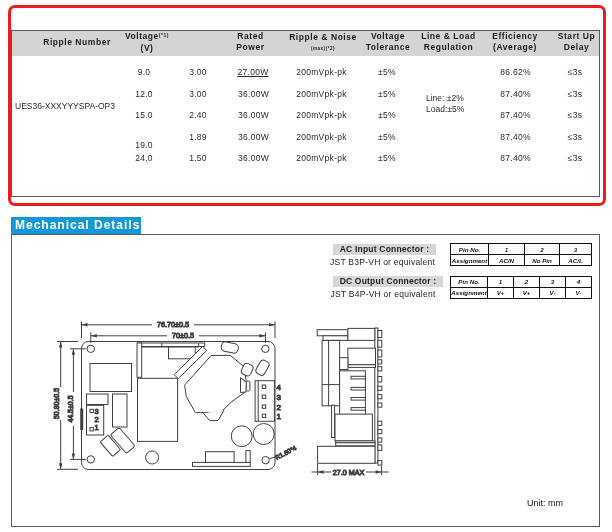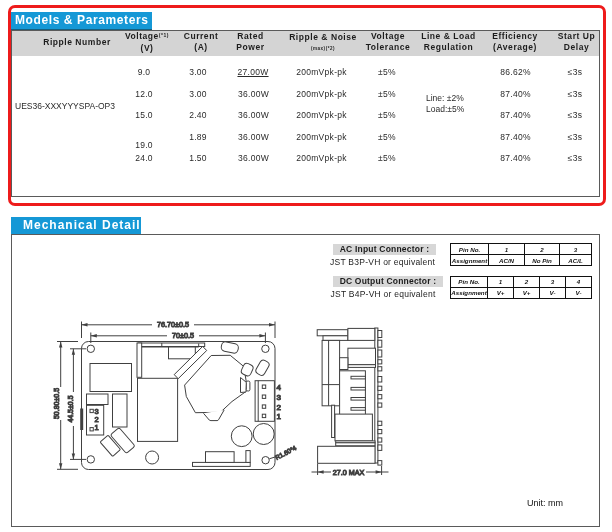--- a/index.html
+++ b/index.html
@@ -8,31 +8,29 @@
   .abs{position:absolute;}
   .hdrcell{position:absolute;text-align:center;font-weight:bold;font-size:8.5px;line-height:10.5px;color:#1c1c1c;letter-spacing:0.55px;}
   .cell{position:absolute;text-align:center;font-size:8.5px;color:#2a2a2a;white-space:nowrap;transform:translate(-50%,-50%);letter-spacing:0.3px;}
 </style>
 </head>
 <body>
 <div id="page">
 
 <div class="abs" style="left:8px;top:5px;width:592px;height:195px;border:3px solid #ee1b1b;border-radius:7px;"></div>
 
-<div class="abs" style="left:11px;top:12px;width:141px;height:18px;border-bottom:1.5px solid #15607f;box-sizing:border-box;background:#1598d6;color:#ffffff;font-weight:bold;font-size:12px;line-height:16.5px;letter-spacing:0.6px;padding-left:4px;white-space:nowrap;">Models &amp; Parameters</div>
 
 <div class="abs" style="left:11px;top:30px;width:589px;height:167px;border:1px solid #5a5a5a;box-sizing:border-box;"></div>
 
 <div class="abs" style="left:12px;top:31px;width:587px;height:24.5px;background:#d4d4d4;"></div>
 
 <div class="hdrcell" style="left:22px;top:37.2px;width:110px;">Ripple Number</div>
 
 <div class="hdrcell" style="left:92px;top:31px;width:110px;">Voltage<span style="font-size:5px;position:relative;top:-2.5px;">(*1)</span><br>(V)</div>
 
-<div class="hdrcell" style="left:146px;top:31px;width:110px;">Current<br>(A)</div>
 
 <div class="hdrcell" style="left:195.5px;top:31px;width:110px;">Rated<br>Power</div>
 
 <div class="hdrcell" style="left:268px;top:31.5px;width:110px;">Ripple &amp; Noise<br><span style="font-size:4.5px;line-height:6px;">(max)(*2)</span></div>
 
 <div class="hdrcell" style="left:333px;top:31px;width:110px;">Voltage<br>Tolerance</div>
 
 <div class="hdrcell" style="left:393.5px;top:31px;width:110px;">Line &amp; Load<br>Regulation</div>
 
 <div class="hdrcell" style="left:460px;top:31px;width:110px;">Efficiency<br>(Average)</div>
@@ -86,21 +84,21 @@
       <div class="cell" style="left:321.5px;top:157.5px;">200mVpk-pk</div>
       <div class="cell" style="left:387px;top:157.5px;">±5%</div>
       <div class="cell" style="left:515.5px;top:157.5px;">87.40%</div>
       <div class="cell" style="left:575px;top:157.5px;">≤3s</div>
     </div>
 
 <div class="abs" style="left:15px;top:106px;font-size:8.5px;color:#2a2a2a;transform:translateY(-50%);white-space:nowrap;">UES36-XXXYYYSPA-OP3</div>
 
 <div class="abs" style="left:426px;top:93px;font-size:8.5px;color:#2a2a2a;line-height:10.5px;white-space:nowrap;">Line: ±2%<br>Load:±5%</div>
 
-<div class="abs" style="left:11px;top:217px;width:130px;height:16.5px;background:#1598d6;color:#ffffff;font-weight:bold;font-size:12px;line-height:16.5px;letter-spacing:1px;padding-left:12px;box-sizing:border-box;white-space:nowrap;">Mechanical Details</div>
+<div class="abs" style="left:11px;top:217px;width:130px;height:16.5px;background:#1598d6;color:#ffffff;font-weight:bold;font-size:12px;line-height:16.5px;letter-spacing:1px;padding-left:4px;box-sizing:border-box;white-space:nowrap;">Mechanical Details</div>
 
 <div class="abs" style="left:11px;top:233.5px;width:589px;height:293px;border:1px solid #5a5a5a;box-sizing:border-box;"></div>
 
 <div class="abs" style="left:333px;top:244px;width:103px;height:11px;background:#d7d7d7;font-size:8.5px;font-weight:bold;color:#1c1c1c;line-height:11px;text-align:center;white-space:nowrap;letter-spacing:0.2px;">AC Input Connector :</div>
 
 <div class="abs" style="left:330px;top:256.5px;width:106px;font-size:8.5px;color:#1c1c1c;text-align:left;white-space:nowrap;letter-spacing:0.25px;">JST B3P-VH or equivalent</div>
 
 <div class="abs" style="left:333px;top:275.5px;width:110px;height:11px;background:#d7d7d7;font-size:8.5px;font-weight:bold;color:#1c1c1c;line-height:11px;text-align:center;white-space:nowrap;letter-spacing:0.2px;">DC Output Connector :</div>
 
 <div class="abs" style="left:330px;top:288.5px;width:106px;font-size:8.5px;color:#1c1c1c;text-align:center;white-space:nowrap;letter-spacing:0.25px;">JST B4P-VH or equivalent</div>

